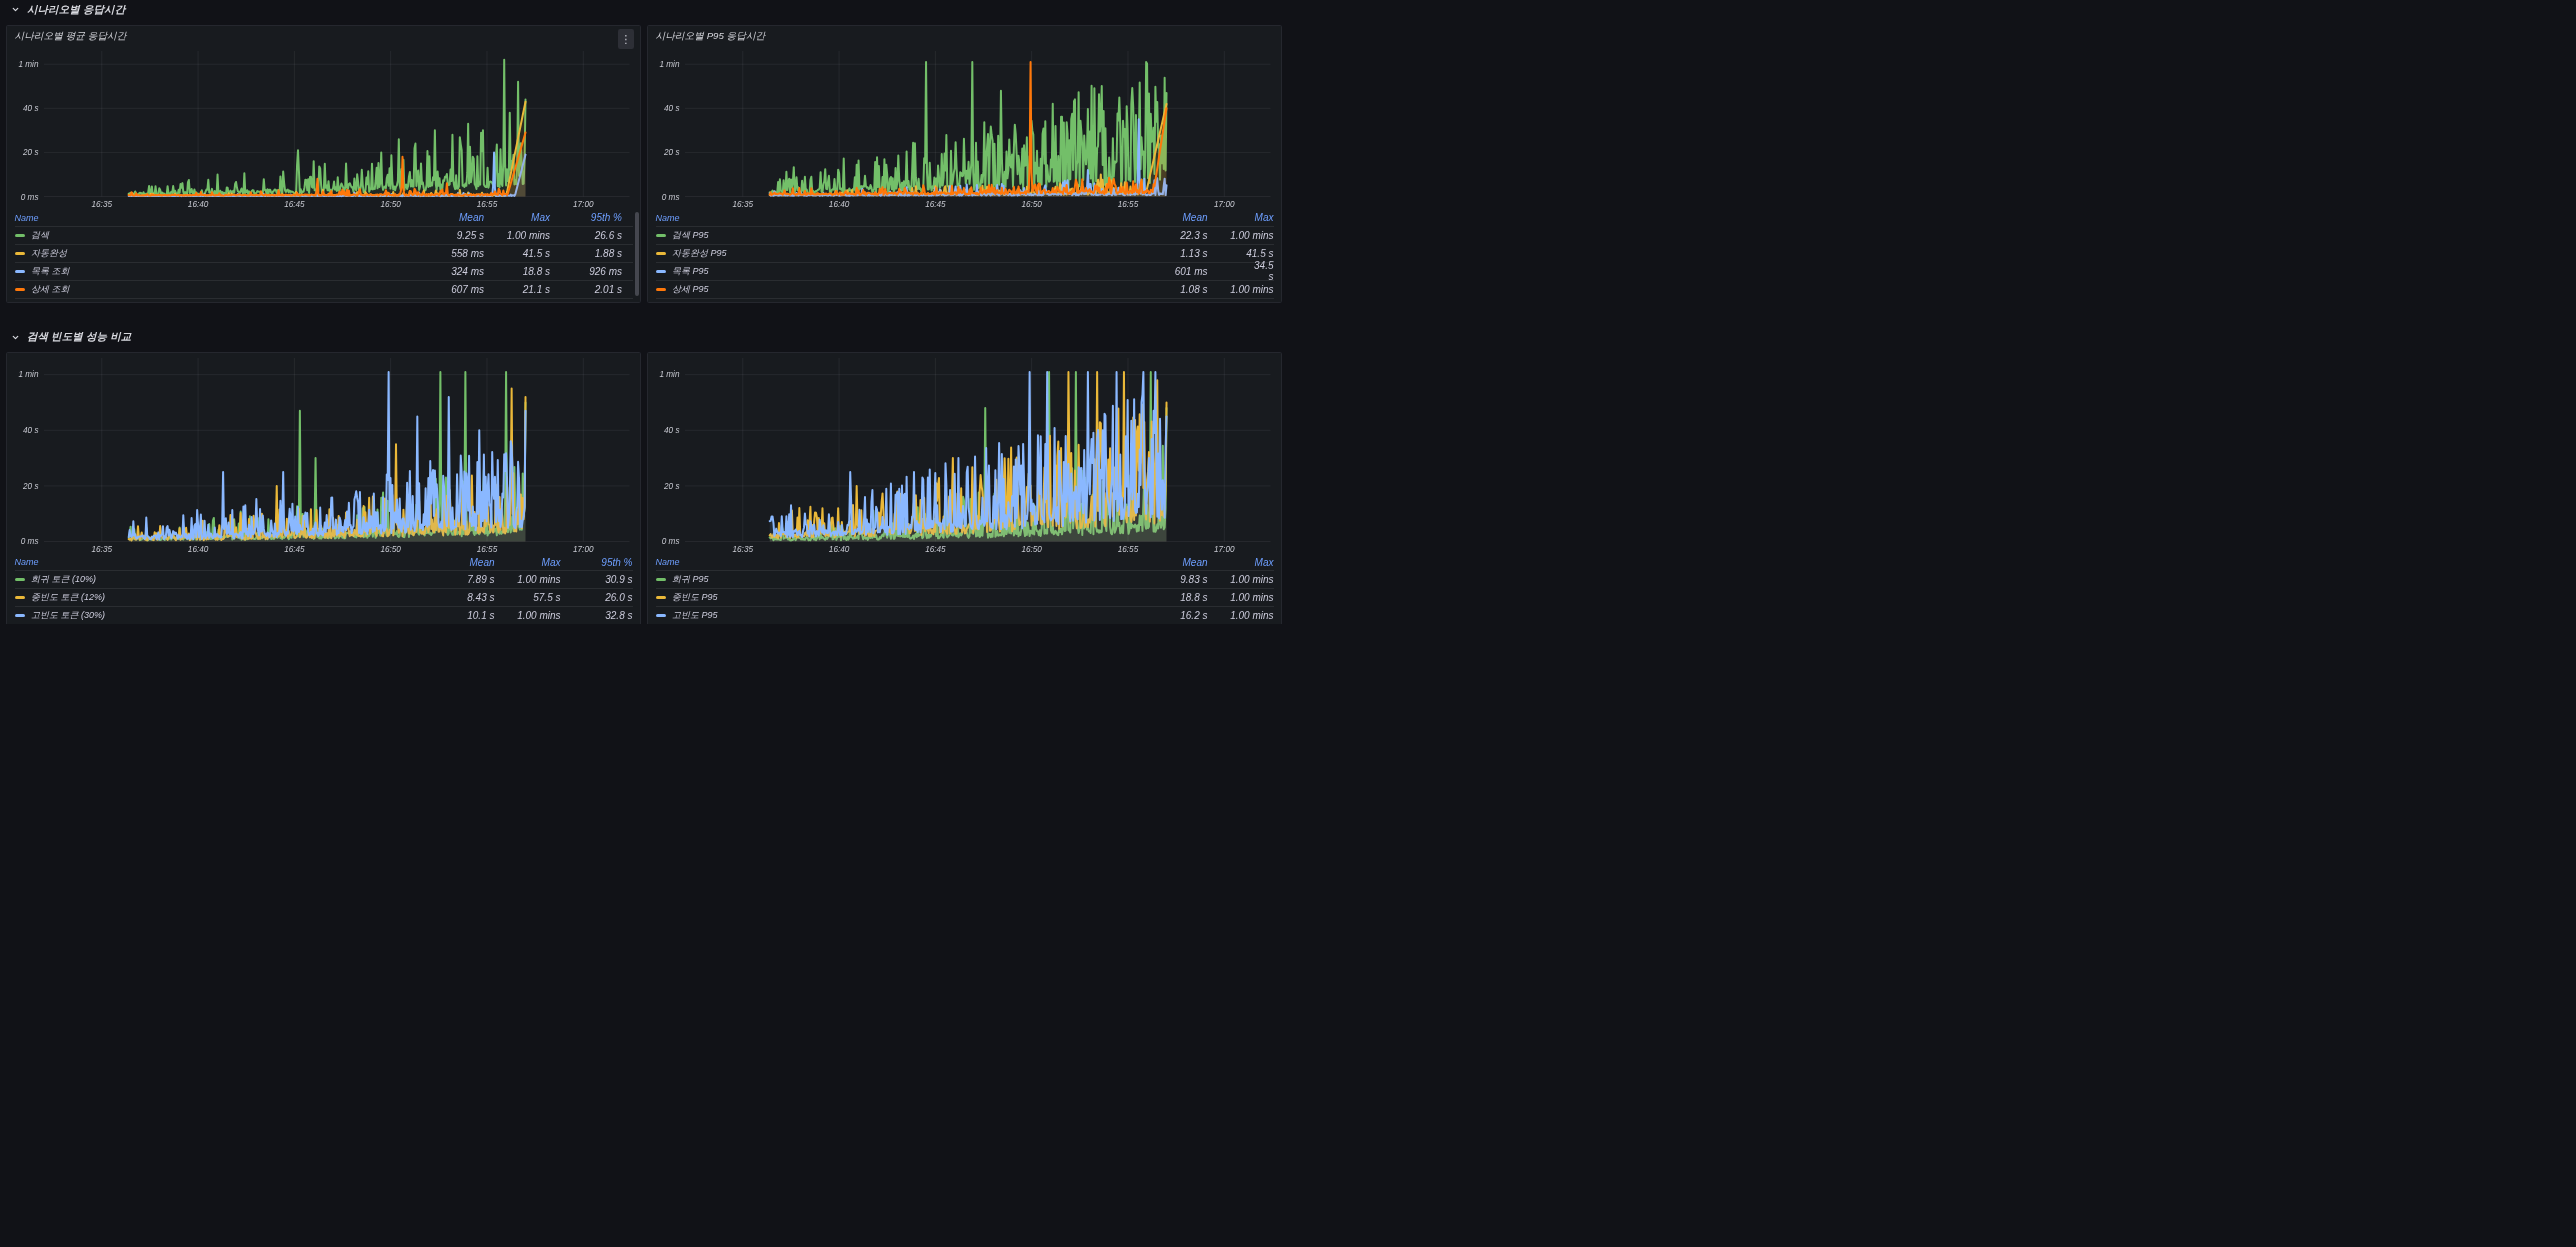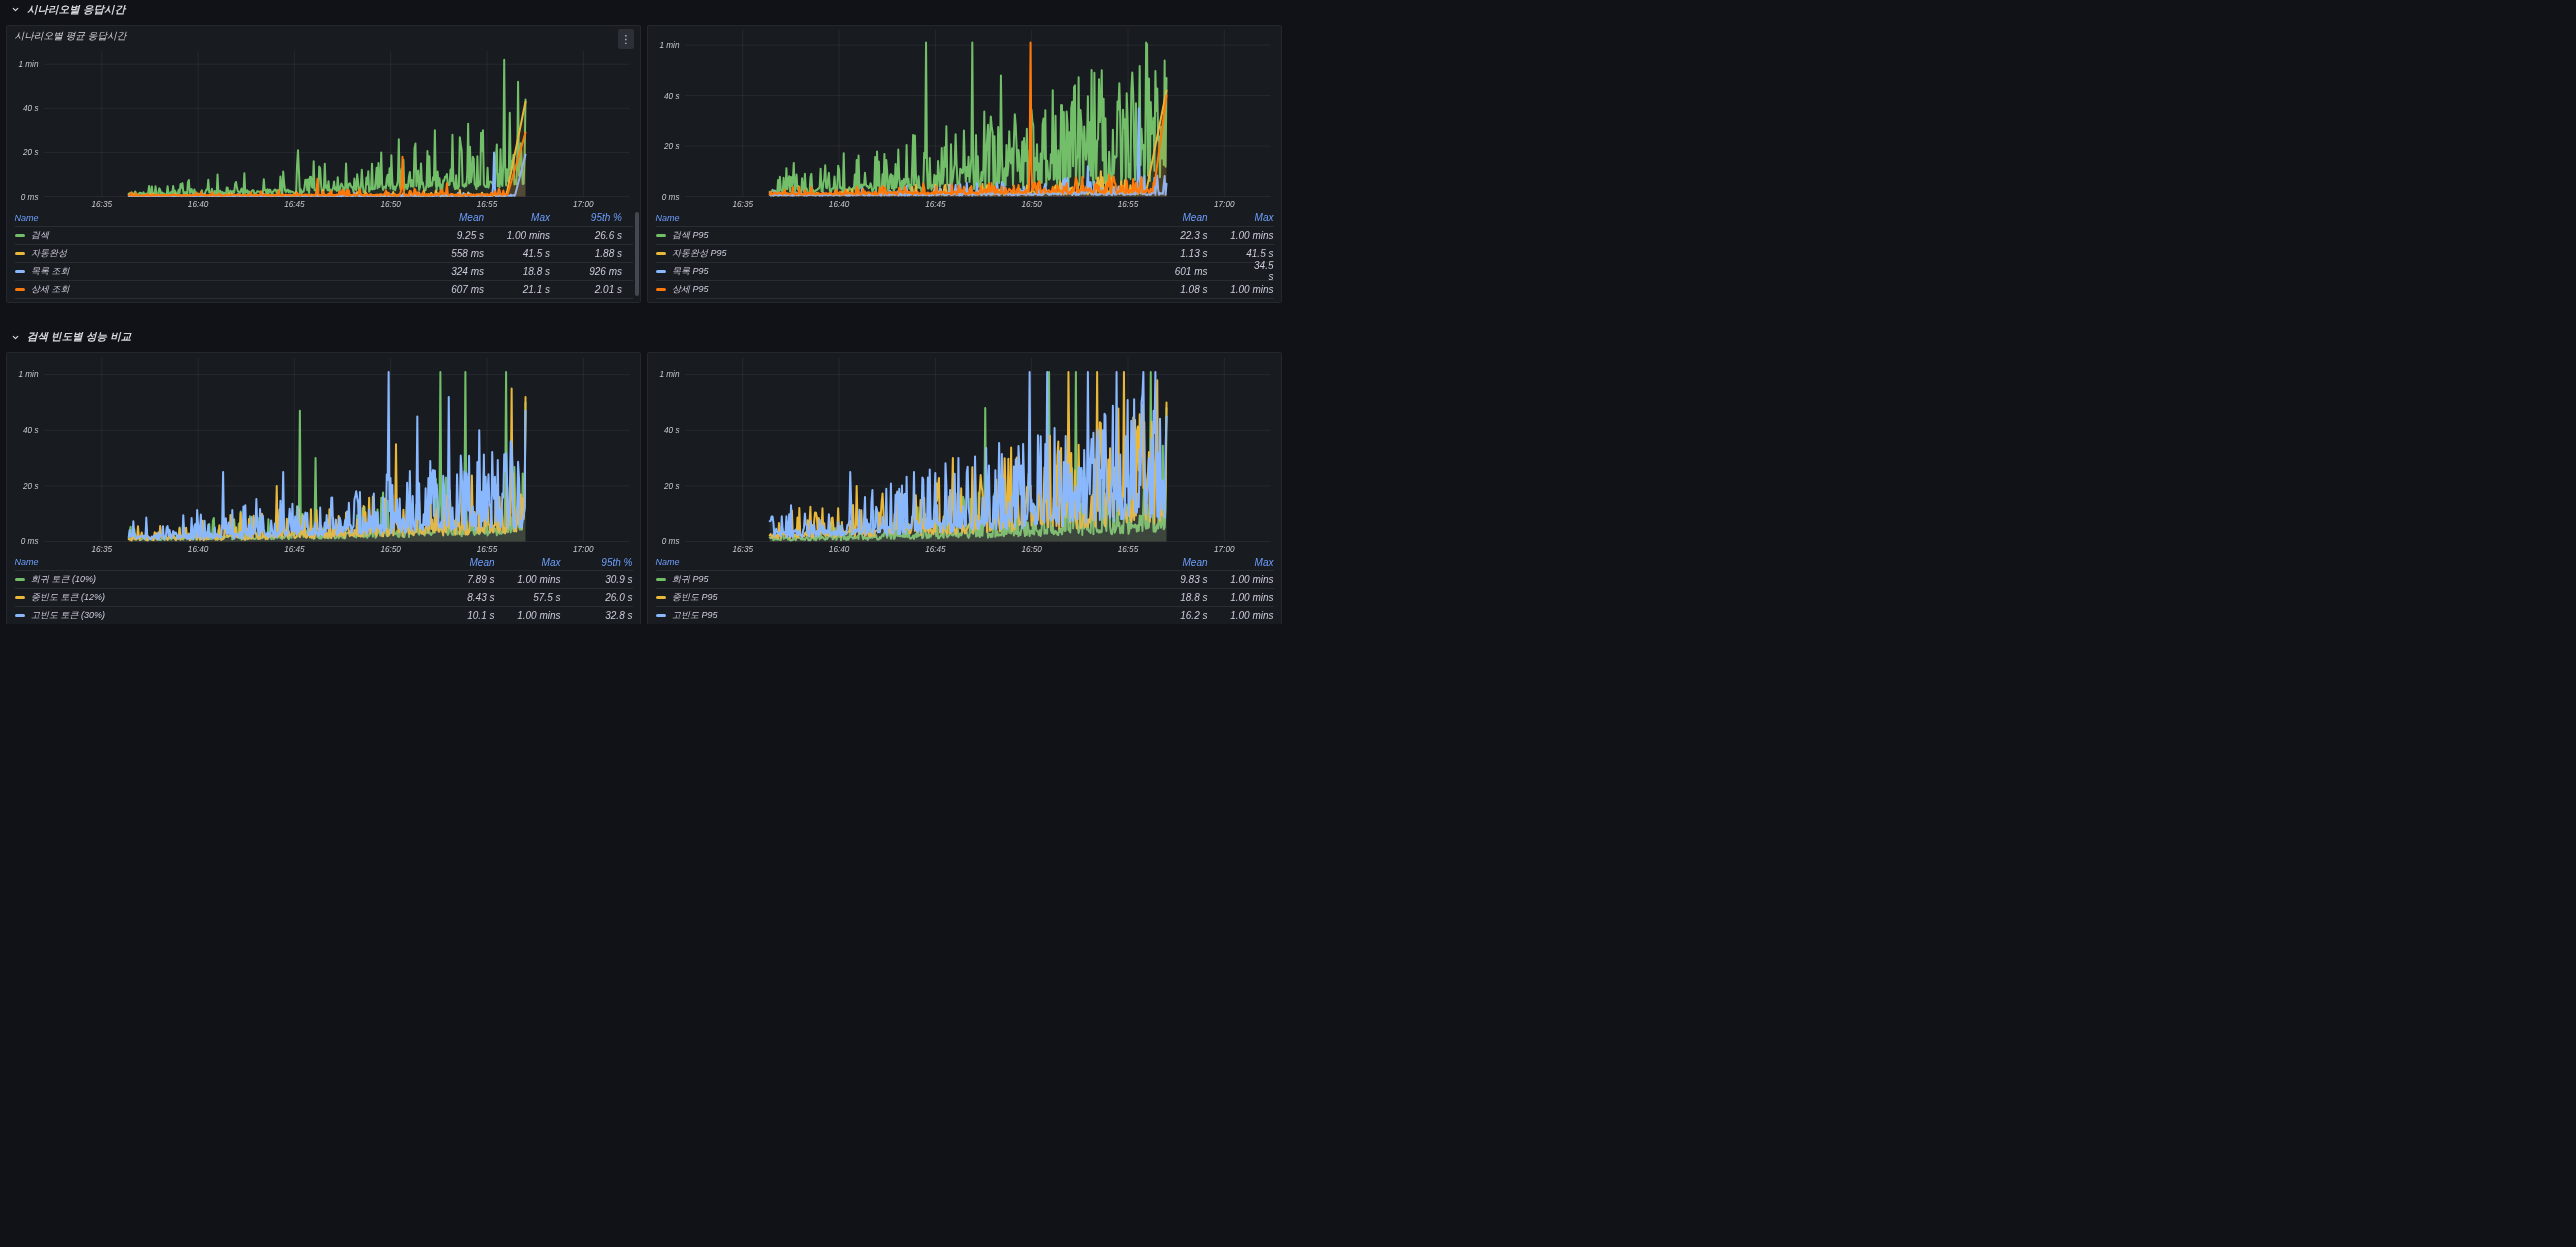--- a/index.html
+++ b/index.html
@@ -168,20 +168,23 @@
             </span>
             <span class="lg-val" style="width: 66px;">607 ms</span>
             <span class="lg-val" style="width: 66px;">21.1 s</span>
             <span class="lg-val" style="width: 72px;">2.01 s</span>
           </div>
           <div class="scroll-thumb"></div>
         </div>
     </div>
 
     <div class="panel">
+      <div class="panel-header">
+        <h2 class="panel-title">시나리오별 P95 응답시간</h2>
+      </div>
       <div class="chart">
         <div class="y-labels">
             <div class="y-tick" style="top: 100%;">0 ms</div>
             <div class="y-tick" style="top: 69.697%;">20 s</div>
             <div class="y-tick" style="top: 39.3939%;">40 s</div>
             <div class="y-tick" style="top: 9.09091%;">1 min</div>
           </div>
         <div class="plot">
             <svg viewBox="0 0 1000 1000" preserveAspectRatio="none">
               <line x1="0" y1="1000" x2="1000" y2="1000" stroke="rgba(204,204,220,0.08)" stroke-width="1" vector-effect="non-scaling-stroke"></line>

